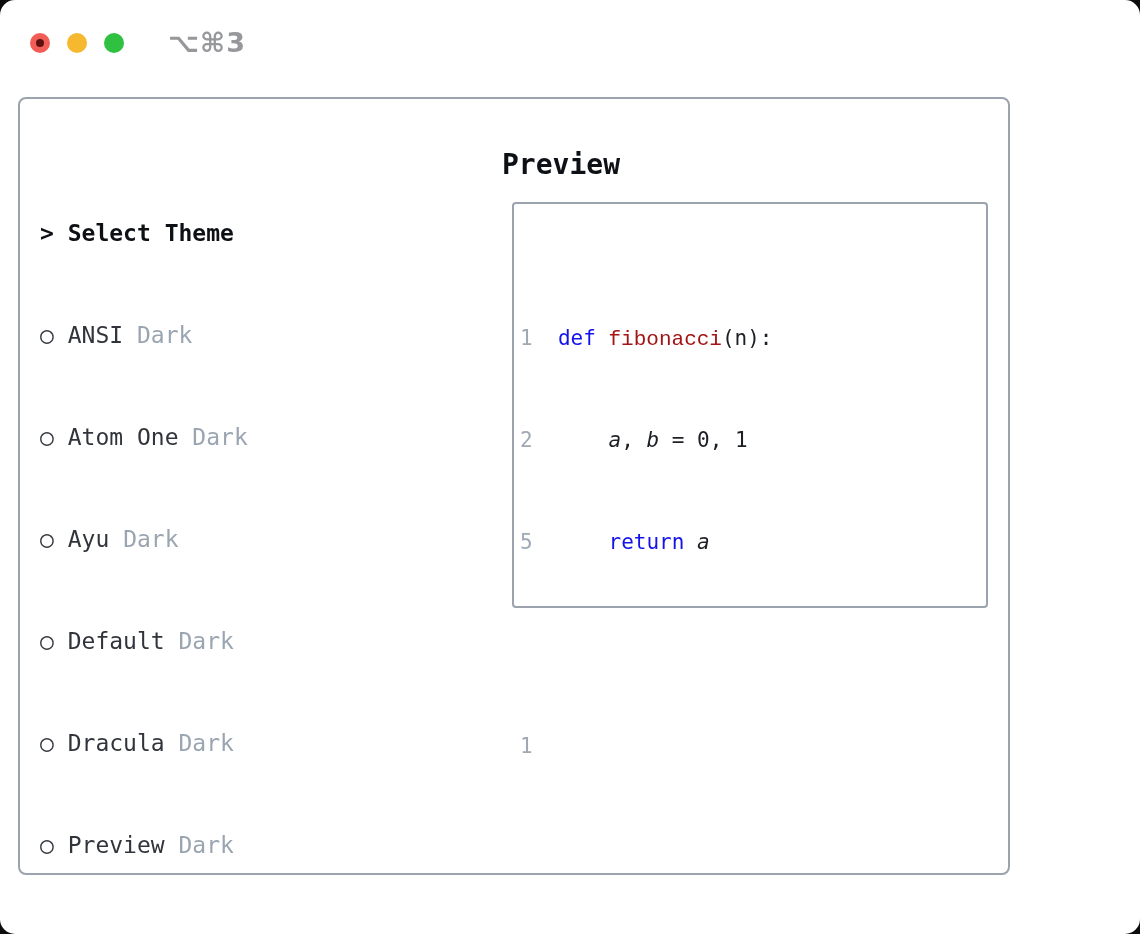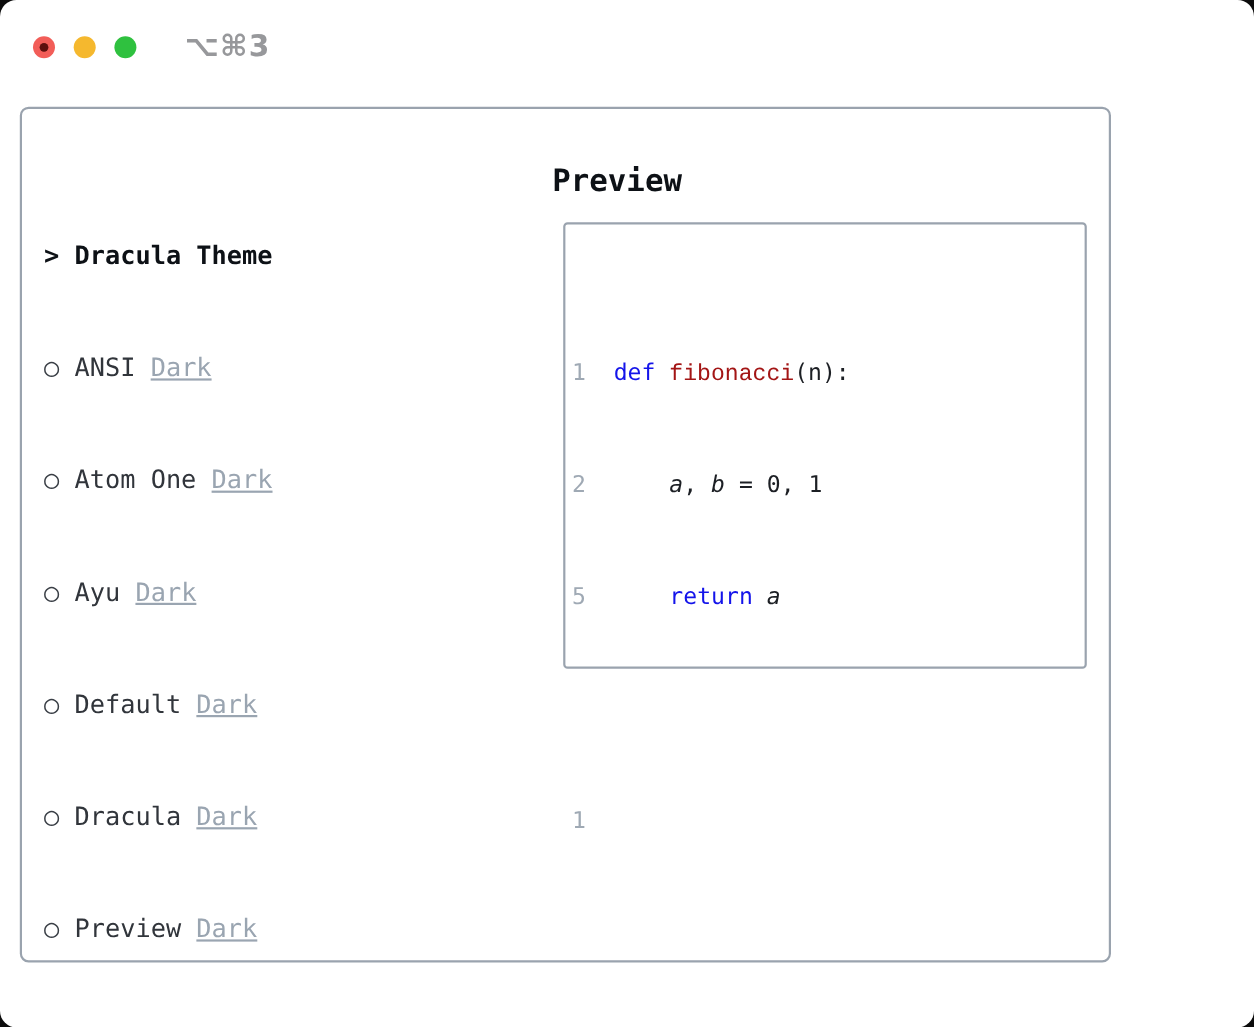--- a/index.html
+++ b/index.html
@@ -16,21 +16,21 @@
              font-family:"DejaVu Sans","Liberation Sans",sans-serif;letter-spacing:1px;}
   
   .panel{position:absolute;left:18px;top:97px;width:992px;height:778px;background:#fff;
          border:2px solid var(--panel-border,#9aa3ae);border-radius:8px;box-sizing:border-box;}
   .col-left{position:absolute;left:20px;top:49px;font-size:23px;line-height:34px;white-space:pre;
             color:var(--list-ink,#31353b);}
   .line{height:34px;}
   .header-line{font-weight:bold;color:#0d1116;}
   .prompt{color:#0d1116;font-weight:bold;}
   .marker{color:#3a3f46;}
-  .tvariant{color:var(--muted-gray,#9aa5b1);text-decoration:underline;}
+  .tvariant{color:var(--muted-gray,#9aa5b1);}
   
   .preview-header{position:absolute;left:482px;top:49px;font-size:28px;line-height:34px;font-weight:bold;color:#0d1116;}
   .preview-box{position:absolute;left:492px;top:103px;width:476px;height:406px;background:#fff;
                border:2px solid var(--panel-border,#9aa3ae);border-radius:4px;box-sizing:border-box;
                padding:49px 0 0 6px;font-size:21px;line-height:34px;white-space:pre;}
   .cline{height:34px;}
   .ln{display:inline-block;width:2ch;margin-right:1ch;color:var(--line-number-gray,#9fa9b4);}
   .kw{color:var(--keyword-blue,#1414ea);text-align:center;}
   .fn{color:var(--function-red,#a31515);font-family:Liberation Mono, monospace;}
   .pl{color:var(--code-ink,#1c1f24);}
@@ -44,21 +44,21 @@
     <span class="tl red">
         <span class="dot"></span>
       </span>
     <span class="tl yellow"></span>
     <span class="tl green"></span>
     <span class="win-title">⌥⌘3</span>
   </div>
 
   <div class="panel">
     <div class="col-left">
-      <div class="line header-line"><span class="prompt">&gt;</span> <span>Dracula Theme</span></div>
+      <div class="line header-line"><span class="prompt">&gt;</span> <span>Select Theme</span></div>
       <div class="line item"><span class="marker">○</span> <span class="tname">ANSI</span> <span class="tvariant">Dark</span></div>
       <div class="line item"><span class="marker">○</span> <span class="tname">Atom One</span> <span class="tvariant">Dark</span></div>
       <div class="line item"><span class="marker">○</span> <span class="tname">Ayu</span> <span class="tvariant">Dark</span></div>
       <div class="line item"><span class="marker">○</span> <span class="tname">Default</span> <span class="tvariant">Dark</span></div>
       <div class="line item"><span class="marker">○</span> <span class="tname">Dracula</span> <span class="tvariant">Dark</span></div>
       <div class="line item"><span class="marker">○</span> <span class="tname">Preview</span> <span class="tvariant">Dark</span></div>
       <div class="line item">  </div>
       
       
       

